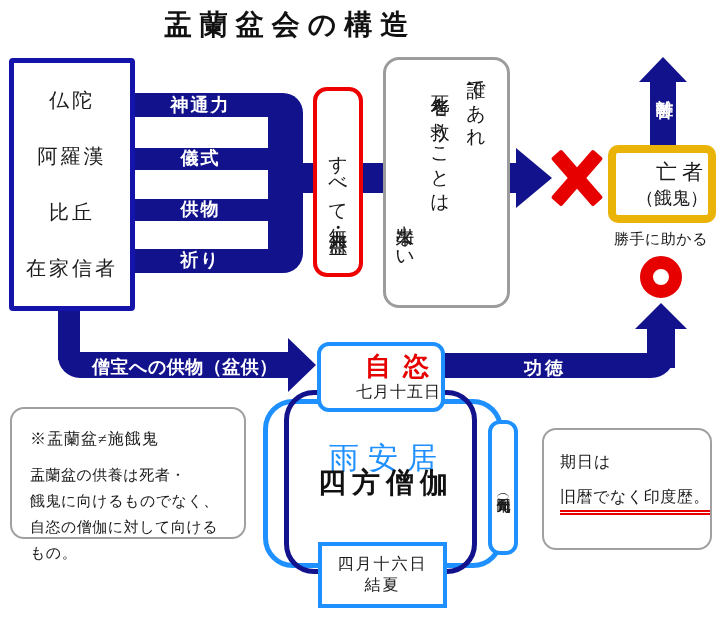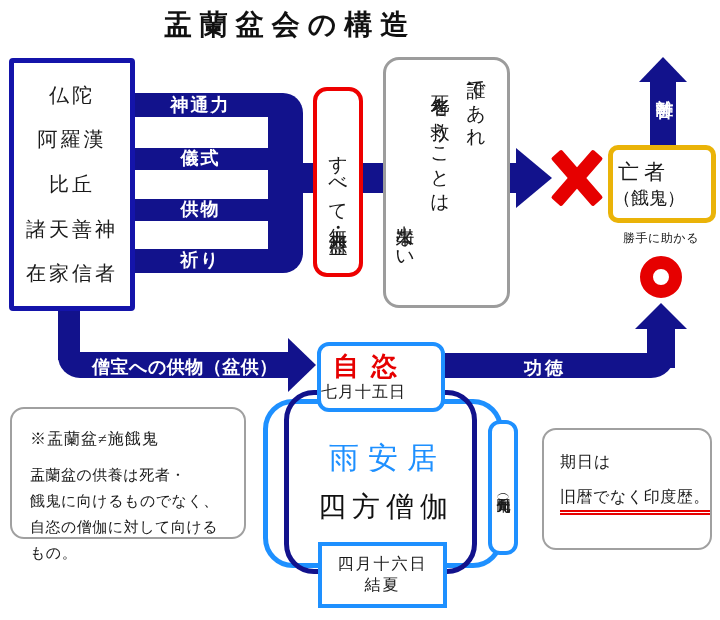--- a/index.html
+++ b/index.html
@@ -51,38 +51,38 @@
             border-radius:14px;display:flex;align-items:center;justify-content:center;}
   .vtext{writing-mode:vertical-rl;text-orientation:mixed;}
   .futility .vtext{font-size:19px;letter-spacing:2px;}
   .impossible{left:383px;top:57px;width:127px;height:251px;border:3px solid #9c9c9c;
               border-radius:16px;}
   .impossible span{position:absolute;font-size:19px;letter-spacing:2px;}
   .imp1{left:77px;top:5px;} .imp2{left:41px;top:20px;} .imp3{left:6px;top:150px;}
   .xmark{position:absolute;left:551px;top:149px;width:52px;height:58px;z-index:3;}
   .xbar{position:absolute;left:50%;top:50%;width:64px;height:14px;background:#e60000;border-radius:2px;}
   .xa{transform:translate(-50%,-50%) rotate(49deg);} .xb{transform:translate(-50%,-50%) rotate(-49deg);}
-  .deceased{left:608px;top:145px;width:108px;height:78px;border:5px solid #eab308;border-radius:10px;
-            display:flex;flex-direction:column;justify-content:center;align-items:flex-start;}
+  .deceased{left:608px;top:145px;width:108px;height:78px;border:8px solid #eab308;border-radius:10px;
+            display:flex;flex-direction:column;justify-content:center;align-items:flex-end;}
   .deceased .d1{font-size:21px;letter-spacing:5px;text-indent:5px;}
   .deceased .d2{font-size:18px;}
-  .katte{position:absolute;left:602px;top:230px;width:118px;text-align:center;font-size:12px;
+  .katte{position:absolute;left:602px;top:230px;width:118px;text-align:center;font-size:15px;
          letter-spacing:0.5px;z-index:3;white-space:nowrap;}
   .ring{position:absolute;left:640px;top:256px;width:42px;height:42px;box-sizing:border-box;
         border:13px solid #e60000;border-radius:50%;z-index:3;}
   
   .rrect{position:absolute;box-sizing:border-box;background:transparent;border-radius:30px;}
   .navy-rect{left:284px;top:390px;width:193px;height:184px;border:5px solid #12128c;z-index:3;}
   .blue-rect{left:263px;top:399px;width:240px;height:169px;border:5px solid #1e90ff;z-index:2;}
   .retreat-title{position:absolute;left:263px;top:438px;width:240px;text-align:center;
                  font-size:30px;color:#1e90ff;letter-spacing:9px;text-indent:9px;z-index:3;}
-  .retreat-sub{position:absolute;left:263px;top:488px;width:240px;text-align:center;
-               font-size:28px;color:#111;letter-spacing:6px;text-indent:6px;z-index:3;}
+  .retreat-sub{position:absolute;left:263px;top:464px;width:240px;text-align:center;
+               font-size:28px;color:#111;letter-spacing:6px;text-indent:6px;z-index:3;font-weight:bold;}
   .pavarana{left:317px;top:342px;width:128px;height:70px;border:4px solid #1e90ff;border-radius:12px;
-            display:flex;flex-direction:column;justify-content:center;align-items:flex-start;}
+            display:flex;flex-direction:column;justify-content:center;align-items:flex-end;}
   .pavarana .pv-title{font-size:26px;font-weight:bold;color:#e60000;letter-spacing:12px;text-indent:12px;line-height:30px;}
   .pavarana .pv-date{font-size:16px;letter-spacing:1px;}
   .startbox{left:318px;top:542px;width:129px;height:66px;border:4px solid #1e90ff;border-radius:0;
             display:flex;flex-direction:column;justify-content:center;align-items:center;}
   .startbox div{font-size:16px;letter-spacing:2px;}
   .duration{left:488px;top:420px;width:30px;height:135px;border:4px solid #1e90ff;border-radius:12px;
             display:flex;align-items:center;justify-content:center;}
   .duration .vtext{font-size:14px;line-height:1;}
   .note-left{left:10px;top:407px;width:236px;height:132px;border:2px solid #a0a0a0;border-radius:14px;
              padding:20px 14px 0 18px;}
@@ -126,21 +126,20 @@
   <span class="arrow-label mer-label">功徳</span>
 
   <div class="lib-v navy"></div>
   <div class="head-up lib-head"></div>
   <span class="arrow-label vtext lib-label">離苦</span>
 
   <div class="box practitioners">
     <div>仏陀</div>
     <div>阿羅漢</div>
     <div>比丘</div>
-    <div>諸天善神</div>
     <div>在家信者</div>
   </div>
 
   <div class="box futility">
     <span class="vtext">すべて無力・無益</span>
   </div>
 
   <div class="box impossible">
     <span class="vtext imp1">誰であれ</span>
     <span class="vtext imp2">死者を救うことは</span>

